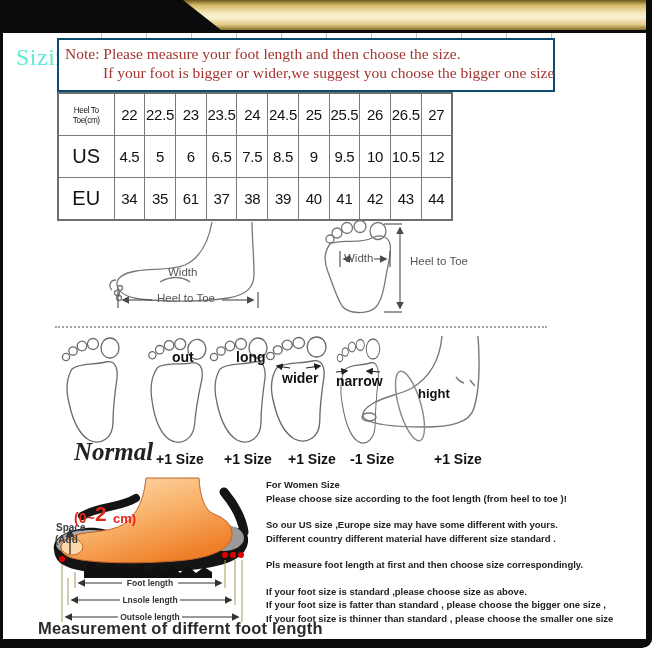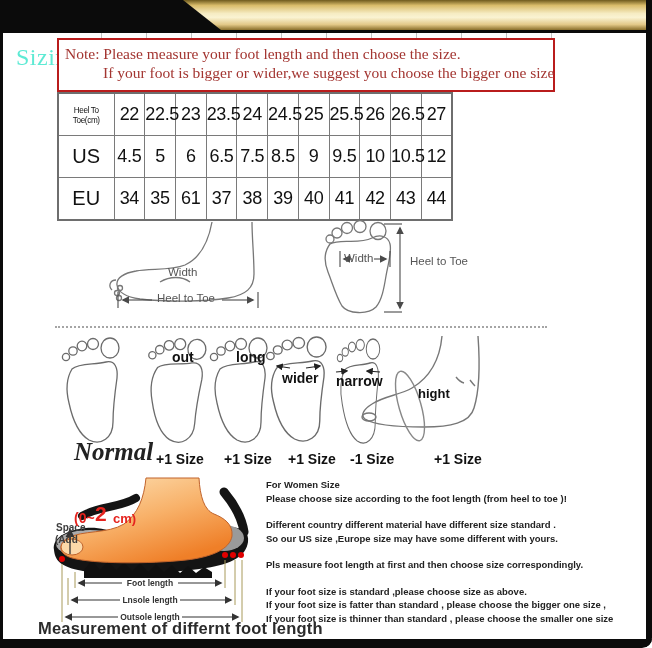--- a/index.html
+++ b/index.html
@@ -14,29 +14,29 @@
          font-size:24px;letter-spacing:.5px;margin-top:44px;}
   .ribbon{position:absolute;left:183px;right:5px;top:0;height:30px;
     background:linear-gradient(180deg,#6e5a1d 0%,#d9bc6a 18%,#f6ecc3 45%,#faf3d2 58%,#e2c887 82%,#8a6f2a 100%);
     clip-path:polygon(0 0,100% 0,100% 100%,38px 100%);}
   .bleft{position:absolute;left:0;top:0;width:3px;height:648px;background:#0b0b0b;}
   .bright{position:absolute;right:0;top:0;width:6px;height:648px;background:#0b0b0b;}
   .bbottom{position:absolute;left:0;bottom:0;width:652px;height:9px;background:#0b0b0b;}
   .tickstrip{position:absolute;left:57px;top:33px;width:498px;height:5px;
     background:repeating-linear-gradient(90deg,transparent 0 44px,#a9a9a9 44px 45px);opacity:.7;}
   
-  .note-box{position:absolute;left:57px;top:38px;width:498px;height:54px;border:2px solid #b91c1c;
+  .note-box{position:absolute;left:57px;top:38px;width:498px;height:54px;border:2px solid #0c4a6e;
     box-sizing:border-box;background:#fff;padding:4px 0 0 6px;
     font-family:"Liberation Serif",serif;color:#a33531;font-size:15.5px;line-height:19px;white-space:nowrap;}
   .note-line2{padding-left:38px;}
   
   .size-table{position:absolute;left:57px;top:92px;width:396px;border-collapse:collapse;
     table-layout:fixed;border:2px solid #6e6e6e;background:#fff;}
   .size-table td{border:1px solid #7a7a7a;text-align:center;vertical-align:middle;height:41px;
-    font-size:18px;color:#111;letter-spacing:-.3px;padding:0;}
+    font-size:15px;color:#111;letter-spacing:-.3px;padding:0;}
   .size-table td.rowlabel{font-size:20px;letter-spacing:0;}
   .size-table td.rowlabel.small{font-size:8.5px;letter-spacing:-.4px;transform:scaleX(.96);}
   
   .sk{position:absolute;}
   .lbl{position:absolute;color:#555;font-size:11.5px;white-space:nowrap;}
   .boldlbl{position:absolute;color:#111;font-weight:bold;font-size:14px;white-space:nowrap;}
   .dotted{position:absolute;left:55px;top:326px;width:492px;border-top:2px dotted #a5a5a5;}
   .normal-script{position:absolute;left:74px;top:438px;font-family:"Liberation Serif",serif;
     font-style:italic;font-weight:bold;font-size:25px;color:#222;}
   
@@ -275,22 +275,22 @@
   <span class="dimlbl" style="left:112px;top:595px;width:76px">Lnsole length</span>
   <span class="dimlbl" style="left:110px;top:612px;width:80px">Outsole length</span>
   <div class="caption">Measurement of differnt foot length</div>
 
   <div class="info">
       <div class="para">
         <div>For Women Size</div>
         <div>Please choose size according to the foot length (from heel to toe )!</div>
       </div>
       <div class="para">
+        <div>So our US size ,Europe size may have some different with yours.</div>
         <div>Different country different material have different size standard .</div>
-        <div>So our US size ,Europe size may have some different with yours.</div>
       </div>
       <div class="para">
         <div>Pls measure foot length at first and then choose size correspondingly.</div>
       </div>
       <div class="para">
         <div>If your foot size is standard ,please choose size as above.</div>
         <div>If your foot size is fatter than standard , please choose the bigger one size ,</div>
         <div>If your foot size is thinner than standard , please choose the smaller one size</div>
       </div>
     </div>

